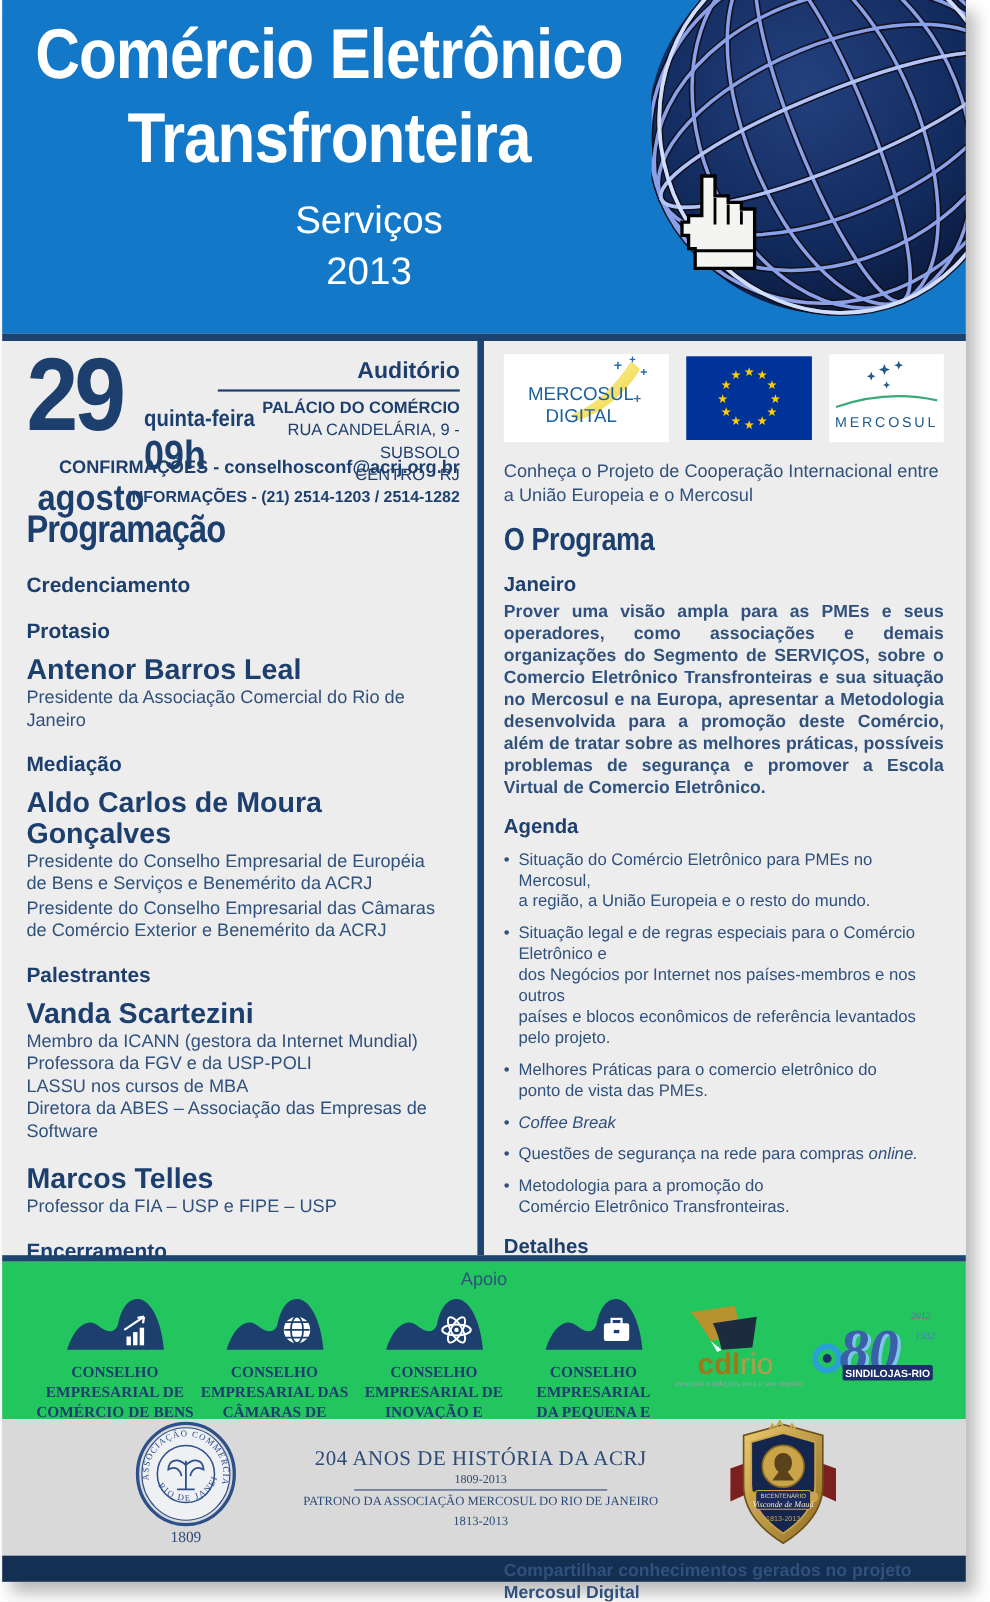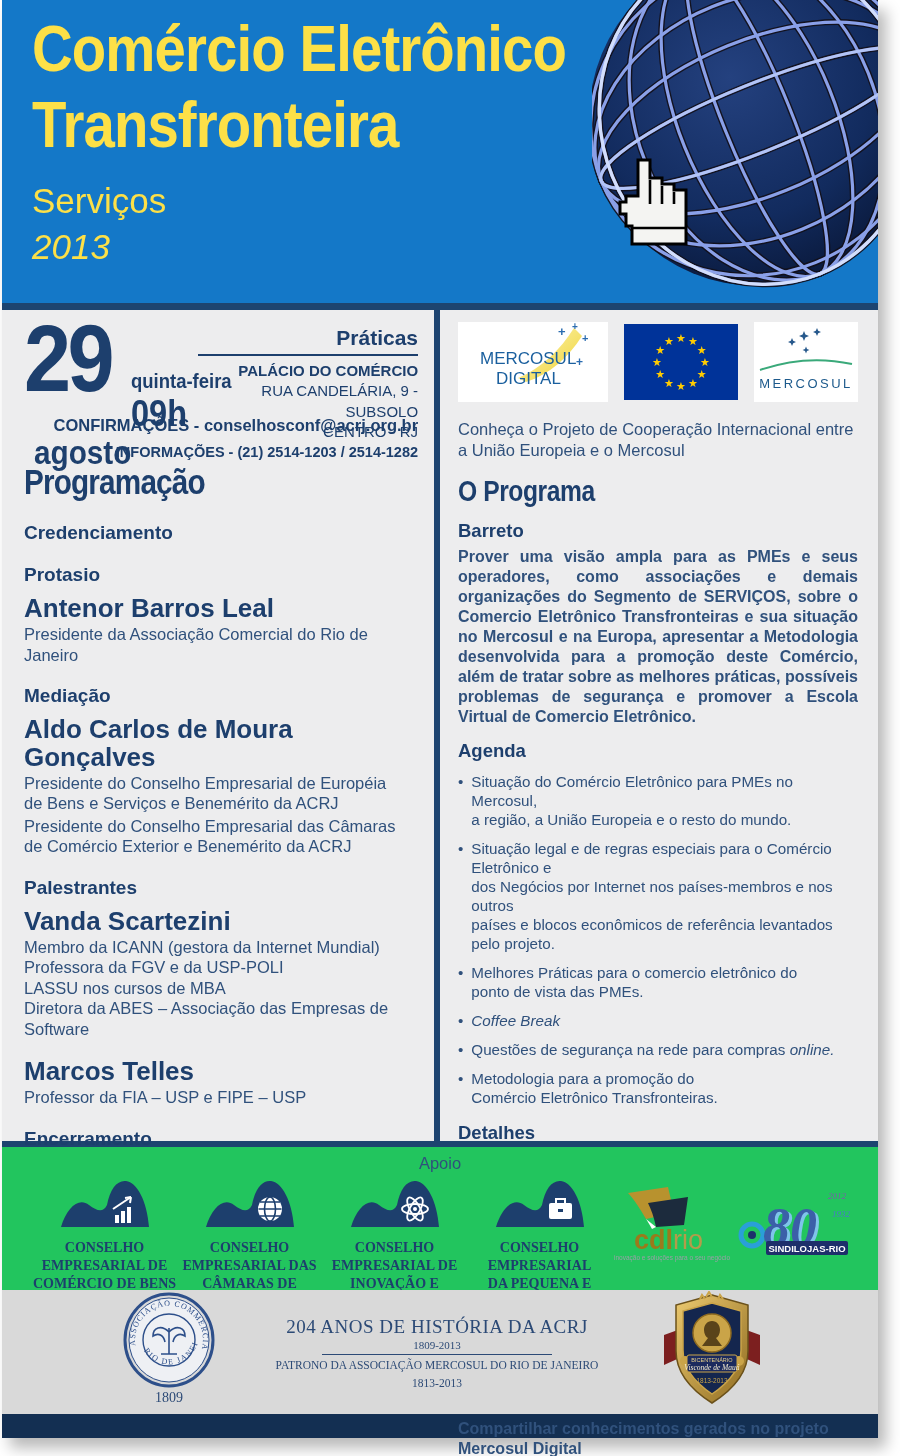--- a/index.html
+++ b/index.html
@@ -1,21 +1,21 @@
 <!DOCTYPE html>
 <html><head>
 <meta charset="utf-8">
 <style>
   html,body{margin:0;padding:0;}
   body{width:900px;height:1456px;background:#ffffff;font-family:"Liberation Sans",sans-serif;position:relative;overflow:hidden;}
   .card{position:absolute;left:2px;top:0;width:876px;height:1438px;background:#ededee;box-shadow:8px 10px 14px rgba(0,0,0,.28);}
   
   .header{position:relative;height:303px;background:#1478c8;overflow:hidden;}
   .globe-wrap{position:absolute;top:0;right:0;width:286px;height:303px;overflow:hidden;}
-  .titles{position:absolute;left:30px;top:12px;color:#fde047;}
+  .titles{position:absolute;left:30px;top:12px;color:#ffffff;text-align:center;}
   .t1{font-weight:bold;font-size:64px;line-height:1.18;letter-spacing:-1px;transform:scaleX(.88);transform-origin:left;white-space:nowrap;}
   .t2{font-size:35px;margin-top:16px;line-height:1.25;}
   .hline{height:7px;background:#1d4470;}
   .hline2{height:6px;background:#1d4470;}
   
   .content{position:relative;height:831px;background:#ededee;display:flex;}
   .colL{position:relative;width:437px;}
   .vdiv{width:6px;background:#1d4470;}
   .colR{position:relative;flex:1;padding:10px 20px 0 18px;color:#30517c;}
   .body{color:#30517c;}
@@ -119,41 +119,41 @@
           <path d="M24,0 H36 V18 H48 V24 H60 V30 H72 V84 H18 V66 H12 V54 H6 V42 H12 V36 H24 Z" fill="#f4f4f2" stroke="#000000" stroke-width="3"></path>
           <path d="M36,20 V44 M48,26 V44 M60,32 V44" stroke="#000000" stroke-width="2.6" fill="none"></path>
           <path d="M18,68 H72" stroke="#000000" stroke-width="2.6"></path>
         </g>
       </svg>
     </div>
     <div class="titles">
       <div class="t1">Comércio Eletrônico</div>
       <div class="t1">Transfronteira</div>
       <div class="t2">Serviços</div>
-      <div class="t2" style="margin-top:2px;font-style:italic;">2013</div>
+      <div class="t2" style="margin-top:2px;">2013</div>
     </div>
   </div>
   <div class="hline"></div>
 
   <div class="content">
 
     <div class="colL">
       <div class="datebox">
         <div class="daterow">
           <div class="day">29</div>
           <div class="dayside">
             <div class="wd">quinta-feira</div>
             <div class="tm">09h</div>
           </div>
         </div>
         <div class="month">agosto</div>
       </div>
 
       <div class="venue">
-        <div class="venue-title">Práticas</div>
+        <div class="venue-title">Auditório</div>
         <div class="venue-line b">PALÁCIO DO COMÉRCIO</div>
         <div class="venue-line">RUA CANDELÁRIA, 9 - SUBSOLO</div>
         <div class="venue-line">CENTRO - RJ</div>
       </div>
 
       <div class="confirm">CONFIRMAÇÕES - conselhosconf@acrj.org.br</div>
       <div class="info">INFORMAÇÕES - (21) 2514-1203 / 2514-1282</div>
 
       <div class="prog">
         <div class="prog-title">Programação</div>
@@ -234,21 +234,21 @@
             <path d="M6,48 Q52,32 98,42" stroke="#3aa97a" stroke-width="2" fill="none"></path>
             <text x="52" y="66" font-size="13" letter-spacing="2.5" fill="#1d5a8c" text-anchor="middle" font-family="Liberation Sans,sans-serif">MERCOSUL</text>
           </svg>
         </div>
       </div>
 
       <div class="tagline body">Conheça o Projeto de Cooperação Internacional entre a União Europeia e o Mercosul</div>
 
       <div class="o-title">O Programa</div>
 
-      <div class="sub">Barreto</div>
+      <div class="sub">Janeiro</div>
       <div class="para">Prover uma visão ampla para as PMEs e seus operadores, como associações e demais organizações do Segmento de SERVIÇOS, sobre o Comercio Eletrônico Transfronteiras e sua situação no Mercosul e na Europa,  apresentar a Metodologia desenvolvida para a promoção deste Comércio, além de tratar  sobre as melhores práticas, possíveis problemas  de segurança  e promover a Escola Virtual de Comercio Eletrônico.</div>
 
       <div class="sub" style="margin-top:13px;">Agenda</div>
       <div class="blt">
           <span class="dot">•</span>
           <span class="pre">Situação do Comércio Eletrônico para PMEs  no Mercosul,
 a região, a União Europeia  e o resto do mundo.</span>
         </div>
       <div class="blt">
           <span class="dot">•</span>

